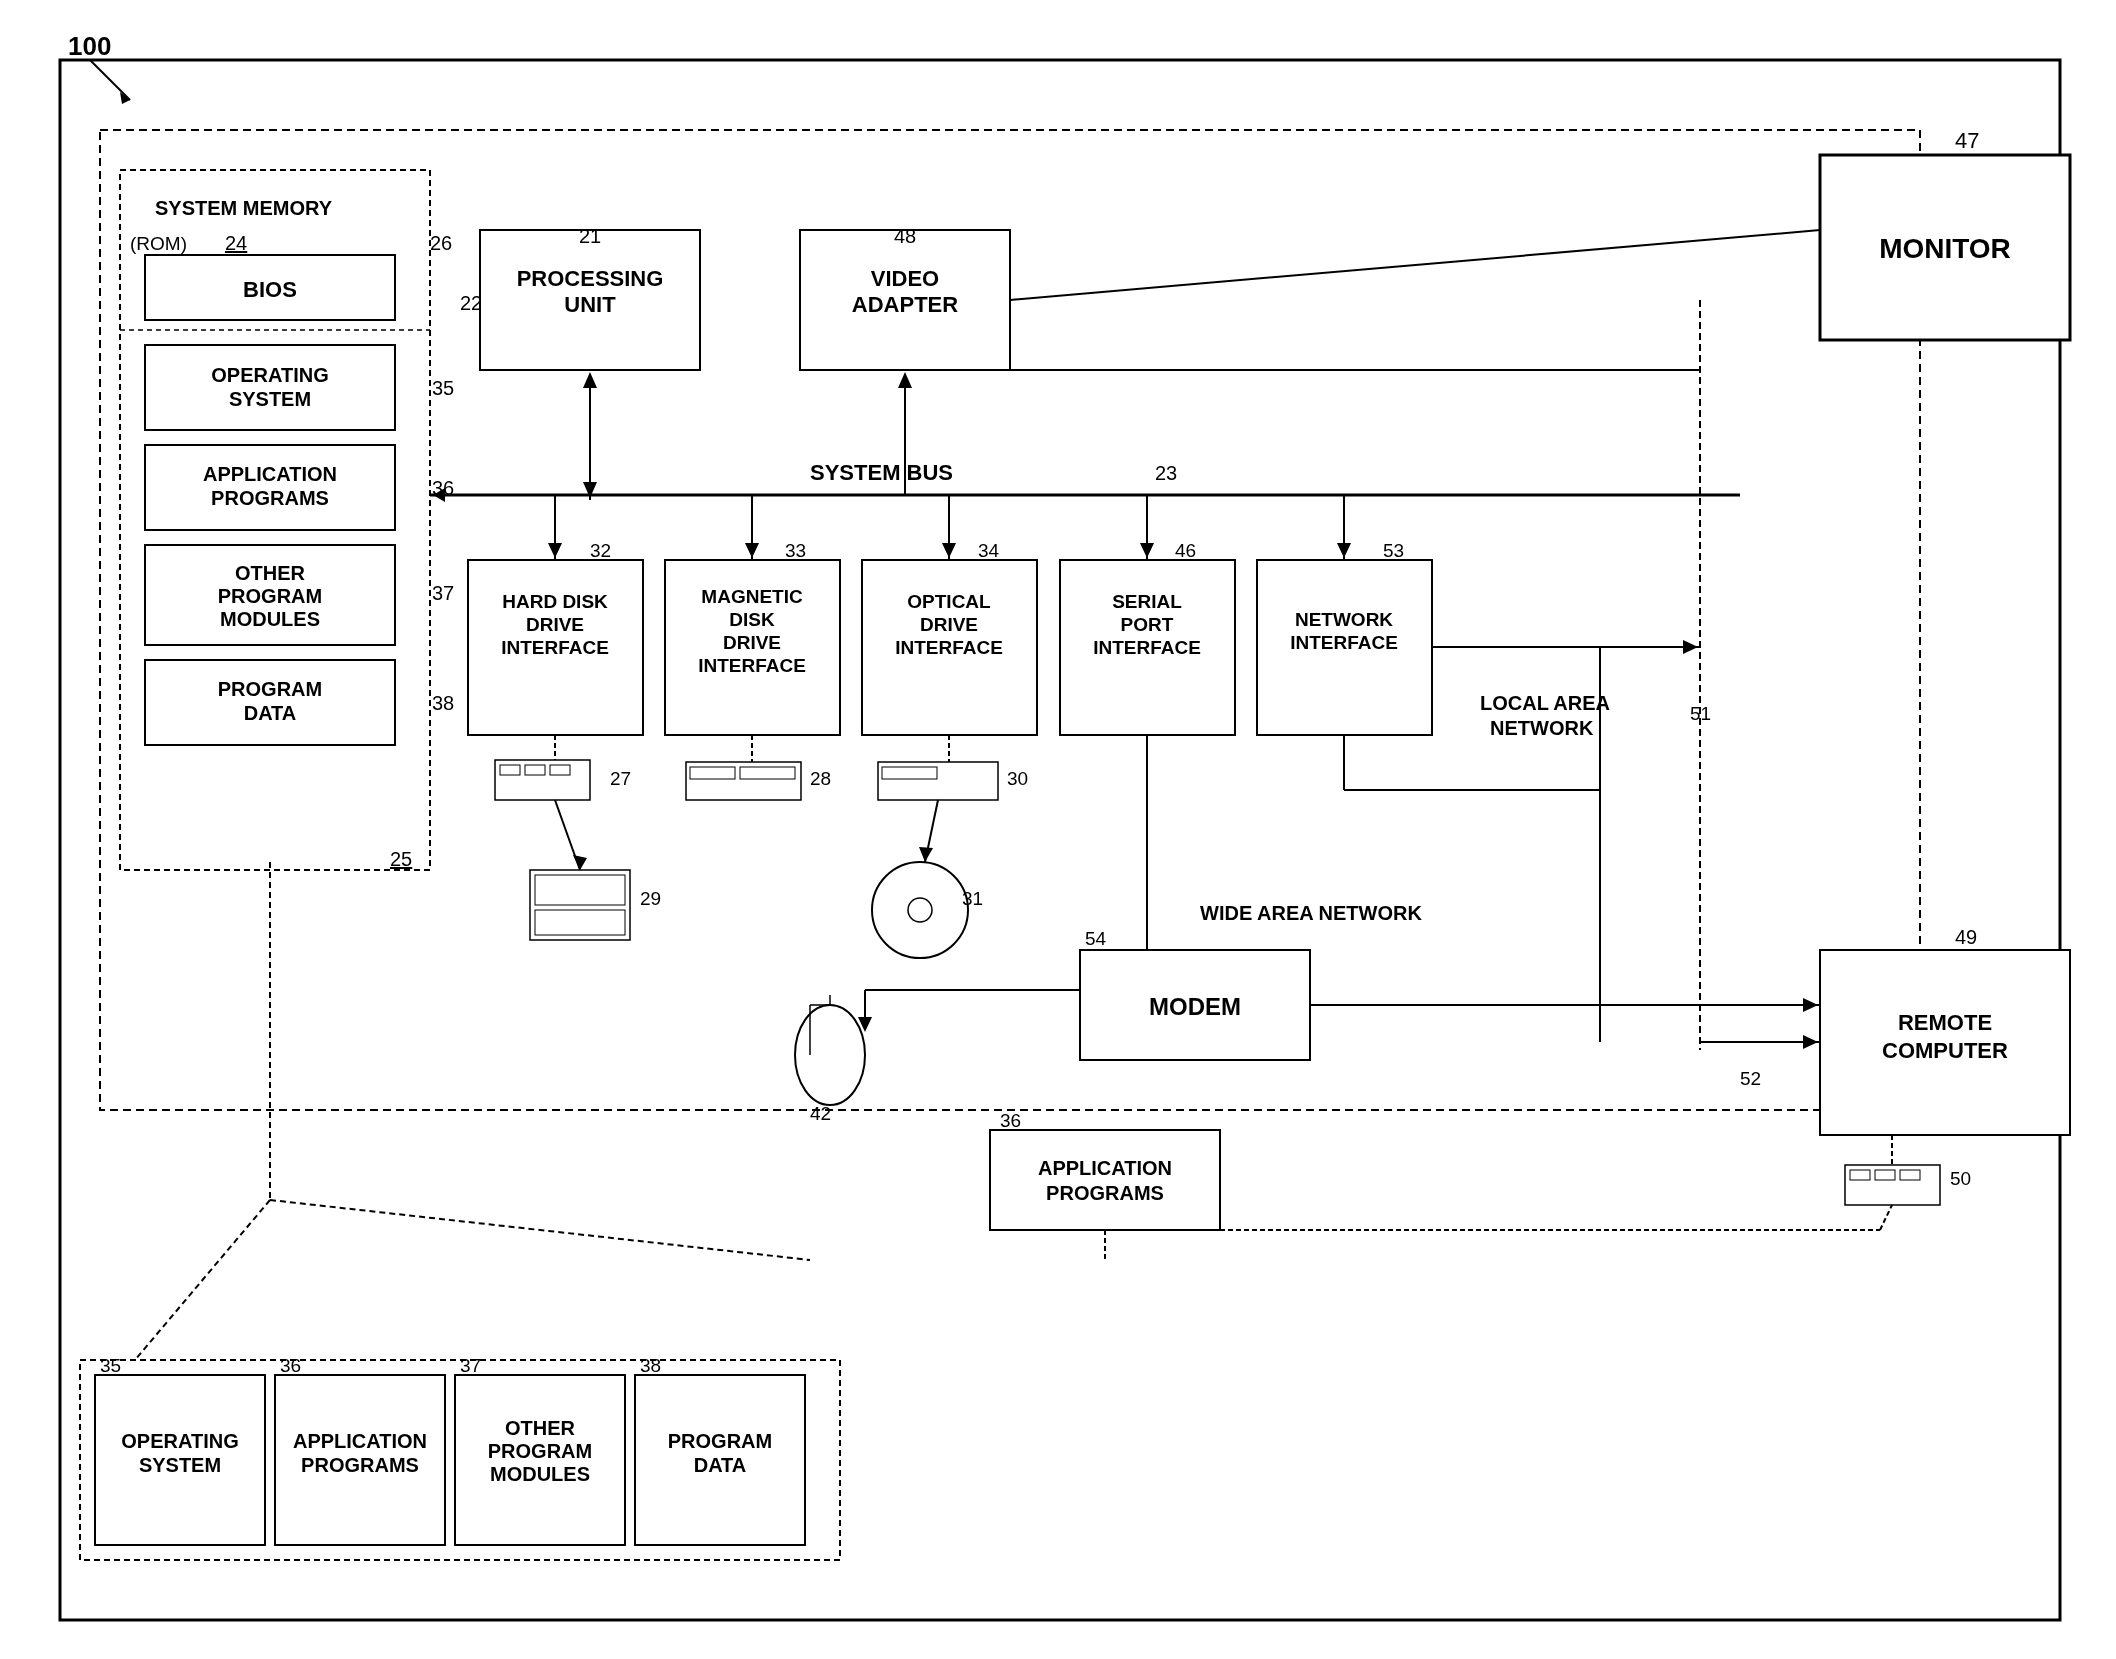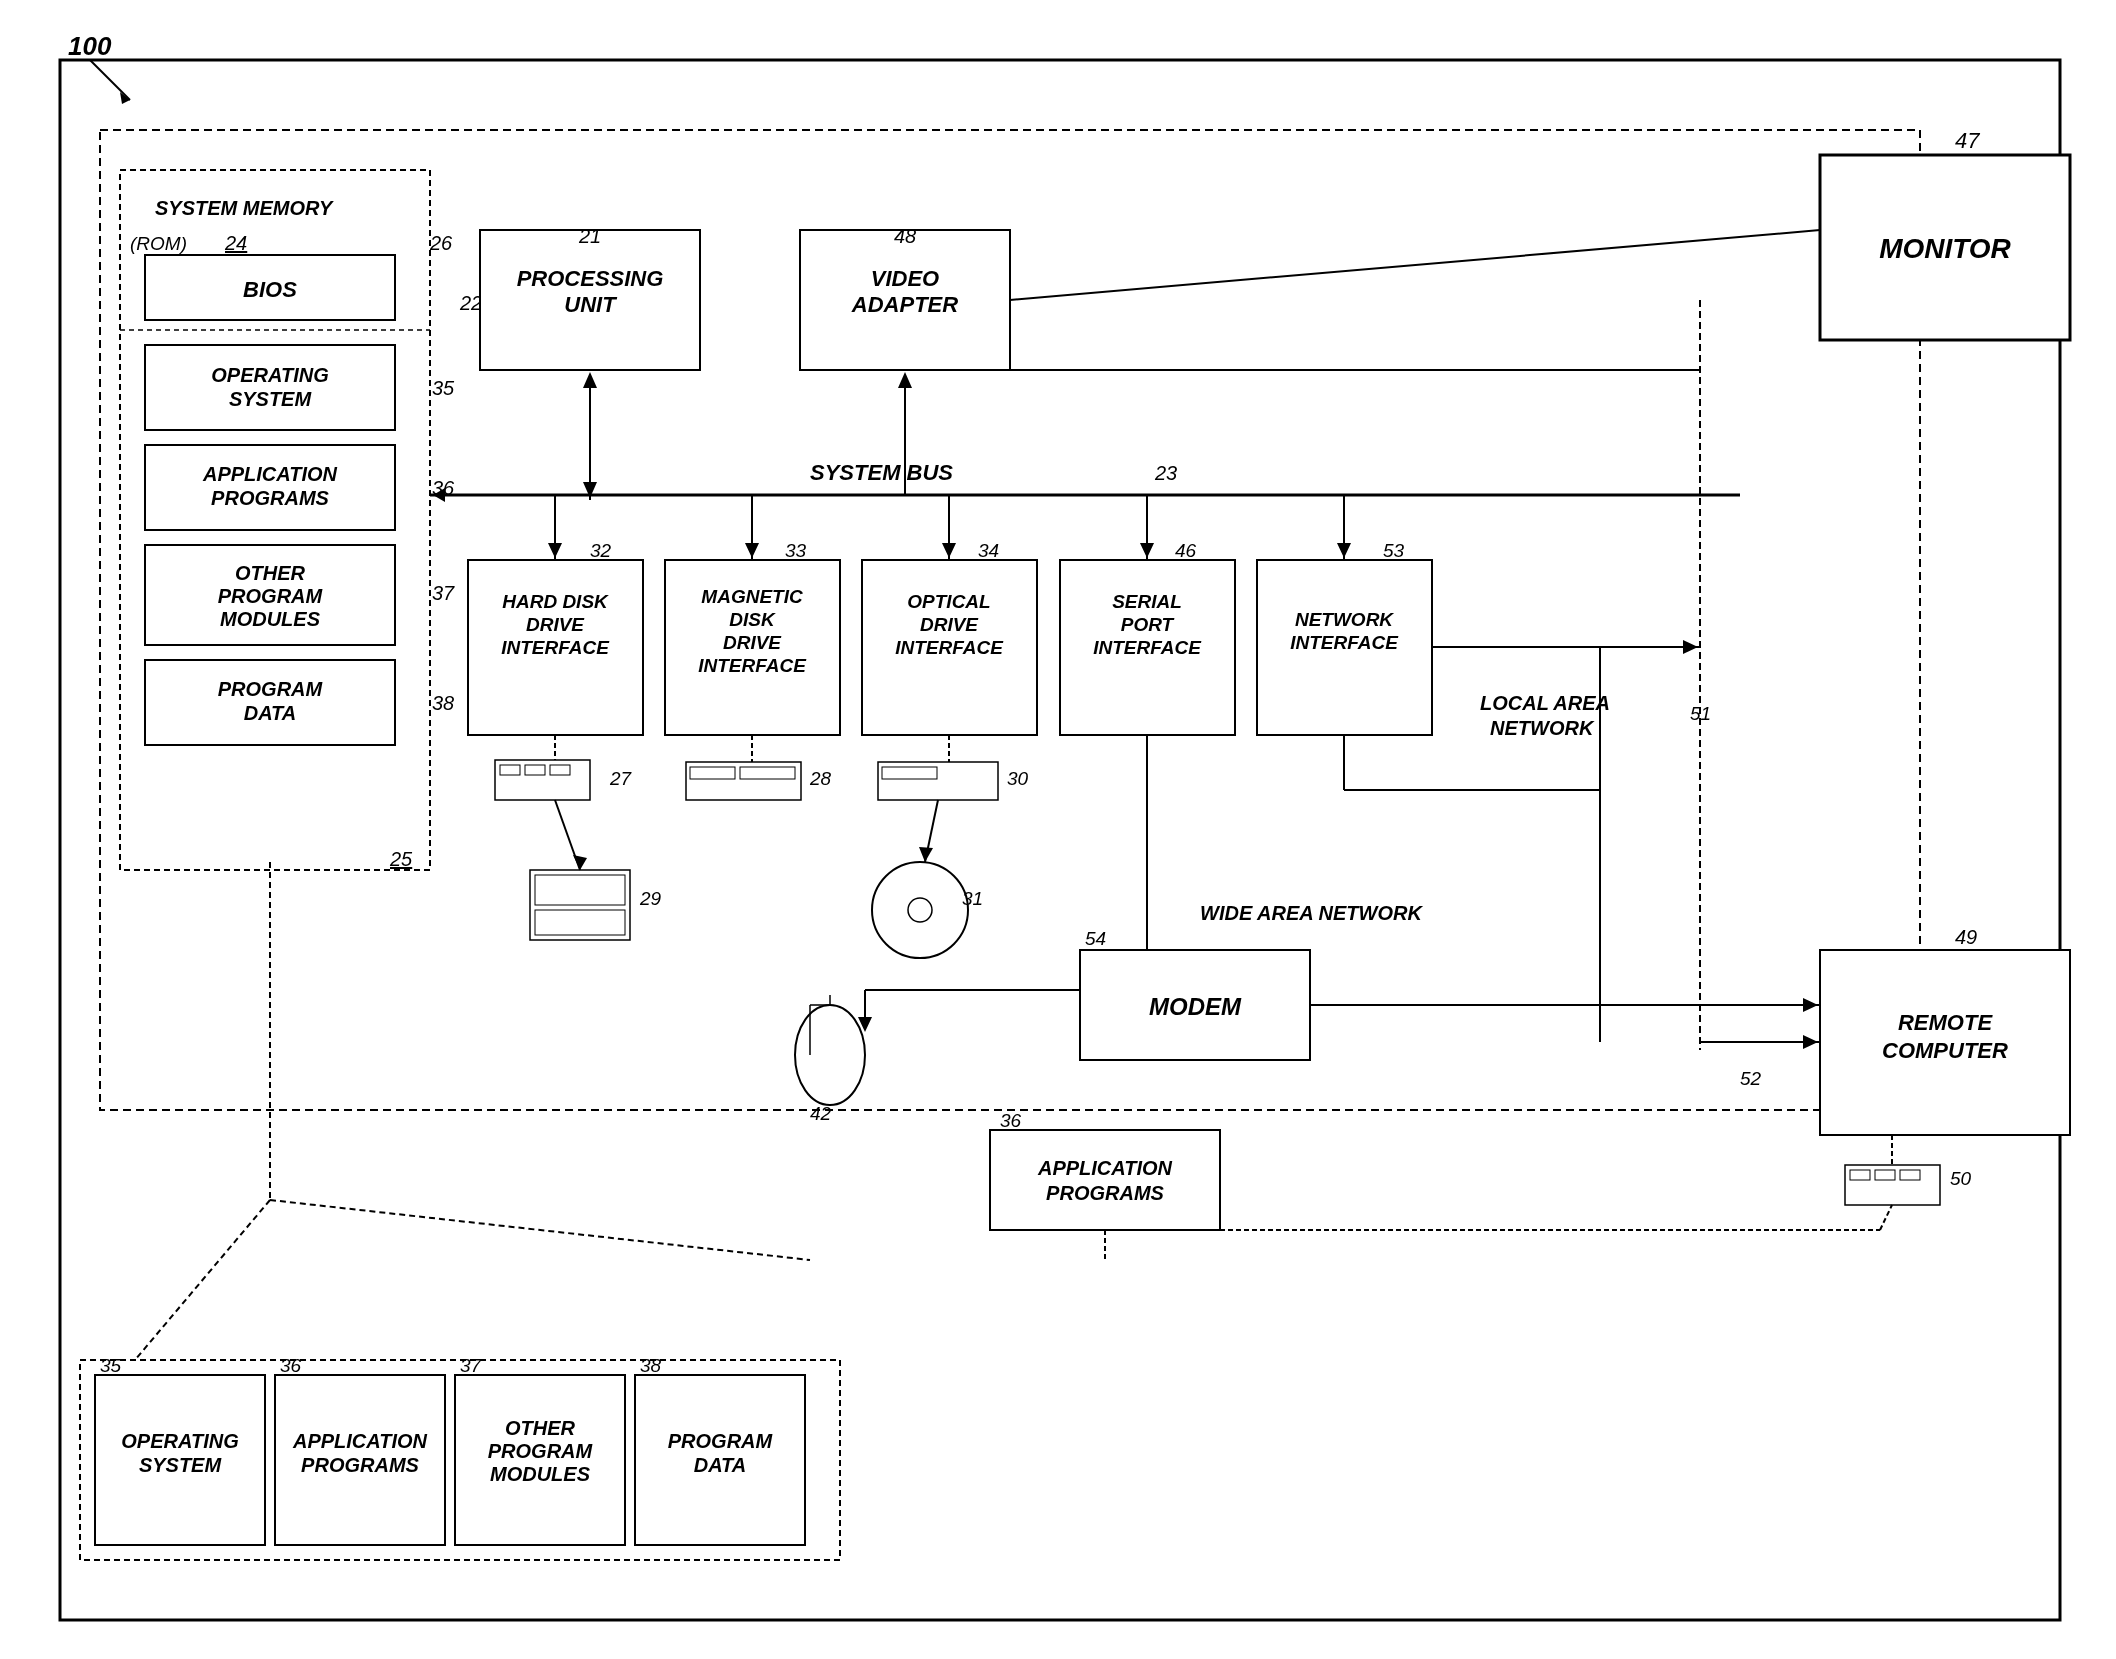--- a/index.html
+++ b/index.html
@@ -9,21 +9,20 @@
       width: 2116px;
       height: 1659px;
       position: relative;
       overflow: hidden;
     }
     .diagram-container {
       position: absolute;
       top: 0; left: 0;
       width: 2116px;
       height: 1659px;
-      font-style: italic;
     }
     svg {
       position: absolute;
       top: 0; left: 0;
       width: 2116px;
       height: 1659px;
     }
   </style>
 </head>
 <body>

